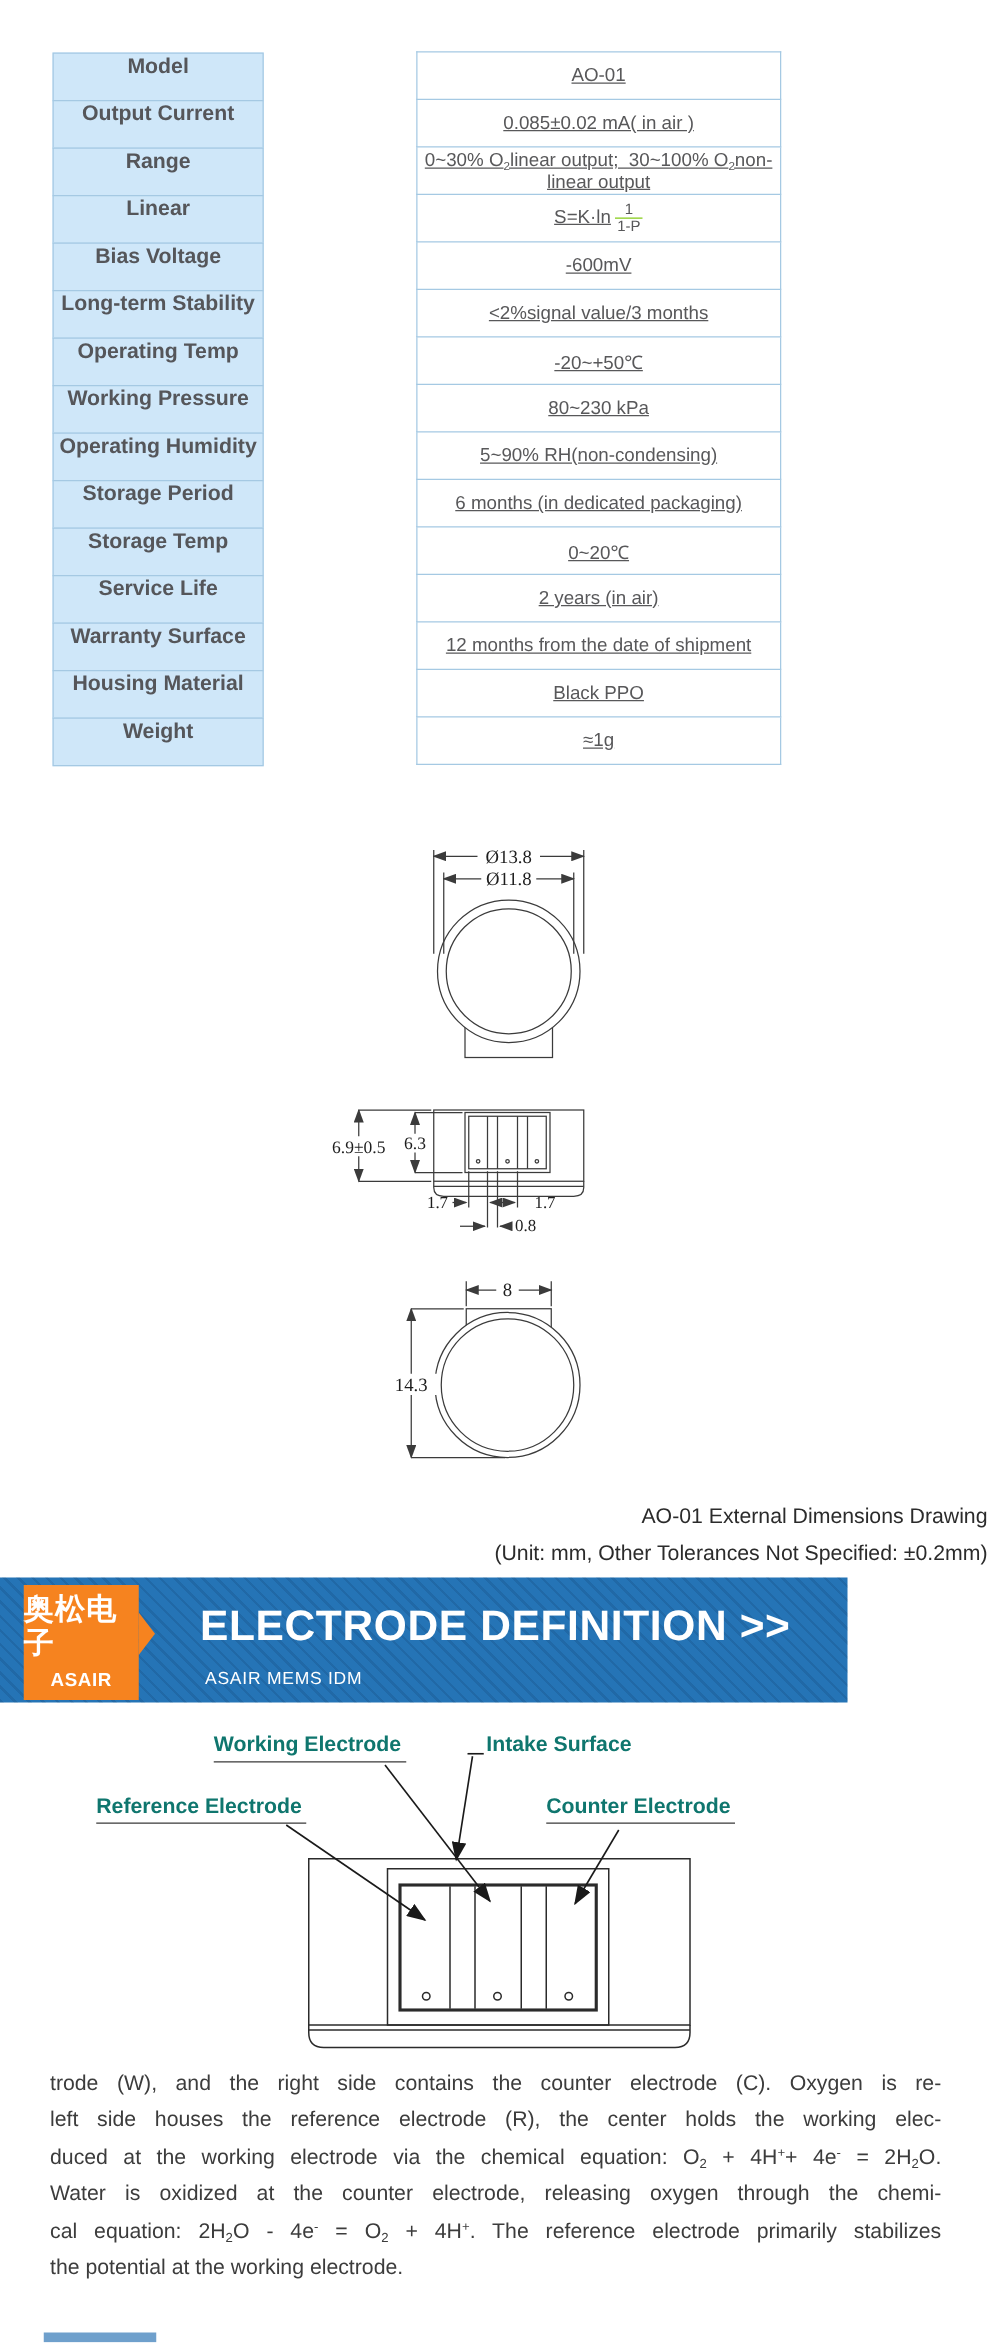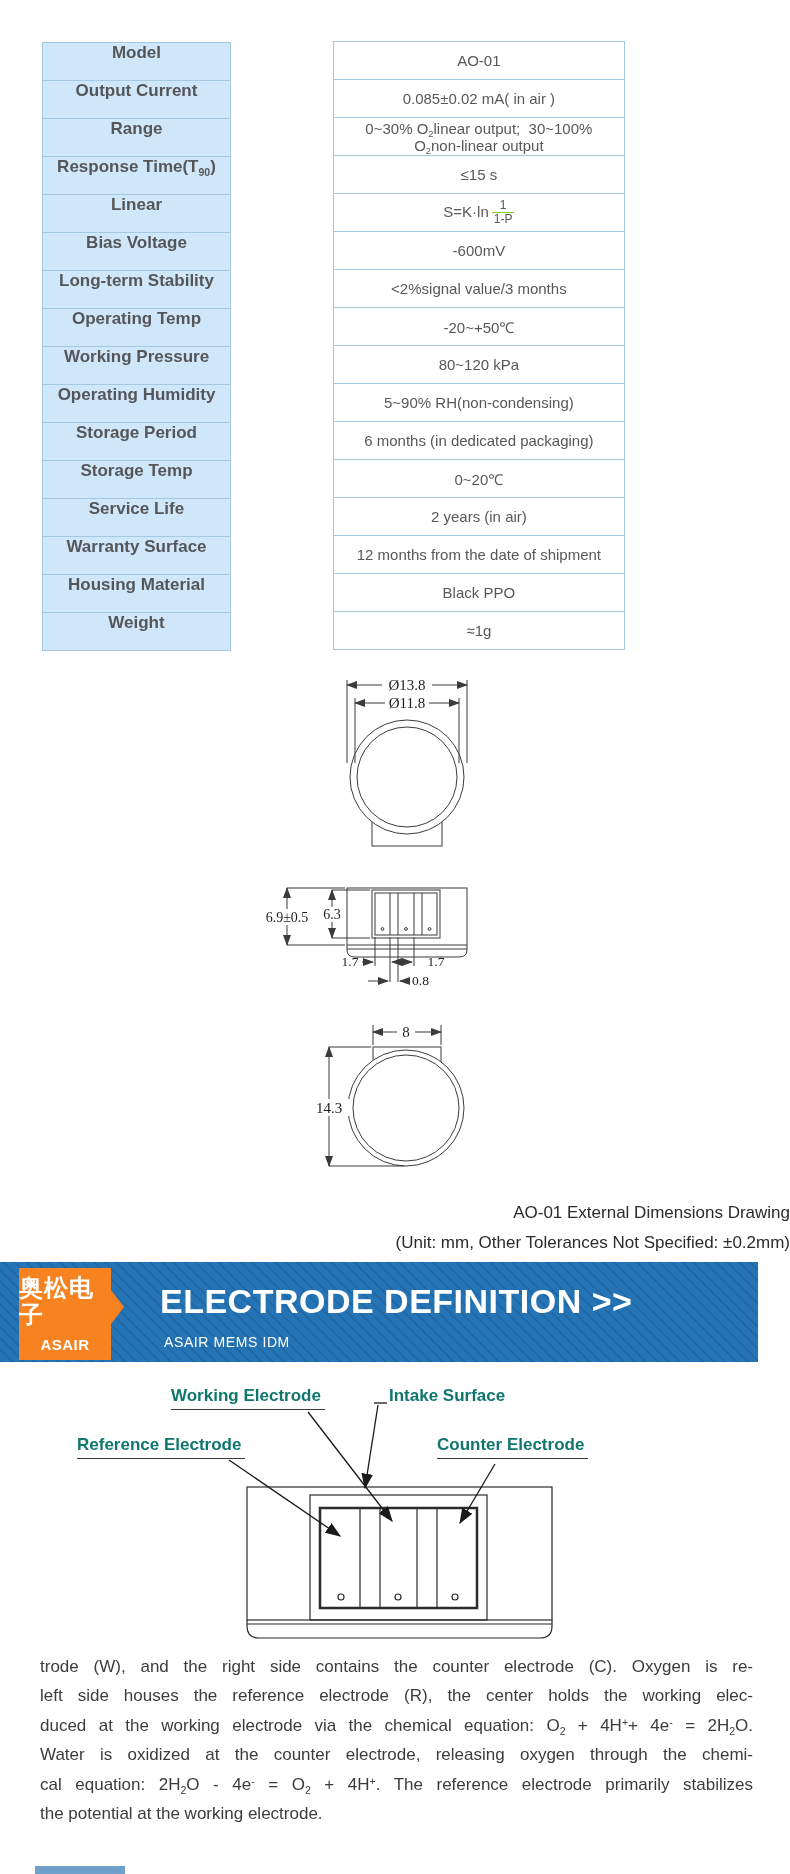--- a/index.html
+++ b/index.html
@@ -2,43 +2,43 @@
 <html><head>
 <meta charset="utf-8">
 <style>
   html,body{margin:0;padding:0;background:#fff;}
   .page{position:relative;width:790px;height:1874px;background:#fff;overflow:hidden;
         font-family:"Liberation Sans",sans-serif;color:#58585a;}
 
   
   table.spec{position:absolute;left:42px;top:41px;width:583px;border-collapse:collapse;
              table-layout:fixed;font-size:15px;color:#58585a;}
-  table.spec td{border:1px solid #a5c9e3;height:37px;text-align:center;vertical-align:middle;padding:0 12px;}
+  table.spec td{border:1px solid #a5c9e3;height:37px;text-align:center;vertical-align:middle;padding:0 2px;}
   table.spec td.lbl{width:163px;background:#cfe7f9;font-weight:600;color:#55565a;}
-  table.spec td.val{background:#fff;}
+  table.spec td.val{background:#fff;text-decoration:underline;}
   sub{font-size:62%;vertical-align:-0.35em;line-height:0;}
   sup{font-size:62%;vertical-align:0.5em;line-height:0;}
   .frac{display:inline-block;vertical-align:middle;text-align:center;
         font-size:12px;line-height:1.1;margin-left:3px;}
   .frac .num{display:block;padding:0 2px;}
   .frac .den{display:block;border-top:1px solid #84cc16;padding:0 2px;}
 
   
   svg.draw{position:absolute;overflow:visible;}
   svg.d1{left:287px;top:660px;}
   svg.d2{left:230px;top:870px;}
   svg.d3{left:280px;top:1015px;}
   .dimtxt{font-family:"Liberation Serif",serif;fill:#1d1d1d;}
 
   .cap1,.cap2{position:absolute;left:0;width:790px;text-align:right;color:#2b2b2b;font-size:17px;}
   .cap1{top:1203px;}
   .cap2{top:1233px;}
 
   
-  .banner{position:absolute;left:0;top:1262px;width:758px;height:100px;
+  .banner{position:absolute;left:0;top:1262px;width:678px;height:100px;
           background:repeating-linear-gradient(45deg,rgba(10,45,85,0.16) 0 2px,rgba(0,0,0,0) 2px 8px),#2574b6;}
   .obox{position:absolute;left:19px;top:6px;width:92px;height:92px;background:#f6831f;
         display:flex;flex-direction:column;align-items:center;justify-content:center;}
   .obox .cn{color:#fff;font-size:24px;font-weight:bold;letter-spacing:1px;line-height:1.1;}
   .obox .en{color:#fff;font-size:15px;font-weight:bold;margin-top:8px;letter-spacing:0.5px;}
   .oarrow{position:absolute;left:111px;top:28px;width:0;height:0;
           border-top:17px solid transparent;border-bottom:17px solid transparent;
           border-left:13px solid #f6831f;}
   .btitle{position:absolute;left:160px;top:20px;color:#fff;font-size:34px;font-weight:bold;letter-spacing:0.5px;}
   .bsub{position:absolute;left:164px;top:72px;color:#fff;font-size:14px;font-weight:normal;letter-spacing:0.6px;}
@@ -72,42 +72,38 @@
         </tr>
         <tr>
           <td class="lbl">Output Current</td>
           <td class="val">0.085±0.02 mA( in air )</td>
         </tr>
         <tr>
           <td class="lbl">Range</td>
           <td class="val">0~30% O<sub>2</sub>linear output;&nbsp; 30~100% O<sub>2</sub>non-linear output</td>
         </tr>
         <tr>
-          <td class="lbl">Response Time(T<sub>90</sub>)</td>
-          <td class="val">≤15 s</td>
-        </tr>
-        <tr>
           <td class="lbl">Linear</td>
           <td class="val">S=K·ln<span class="frac"><span class="num">1</span><span class="den">1-P</span></span></td>
         </tr>
         <tr>
           <td class="lbl">Bias Voltage</td>
           <td class="val">-600mV</td>
         </tr>
         <tr>
           <td class="lbl">Long-term Stability</td>
           <td class="val">&lt;2%signal value/3 months</td>
         </tr>
         <tr>
           <td class="lbl">Operating Temp</td>
           <td class="val">-20~+50℃</td>
         </tr>
         <tr>
           <td class="lbl">Working Pressure</td>
-          <td class="val">80~120 kPa</td>
+          <td class="val">80~230 kPa</td>
         </tr>
         <tr>
           <td class="lbl">Operating Humidity</td>
           <td class="val">5~90% RH(non-condensing)</td>
         </tr>
         <tr>
           <td class="lbl">Storage Period</td>
           <td class="val">6 months (in dedicated packaging)</td>
         </tr>
         <tr>

